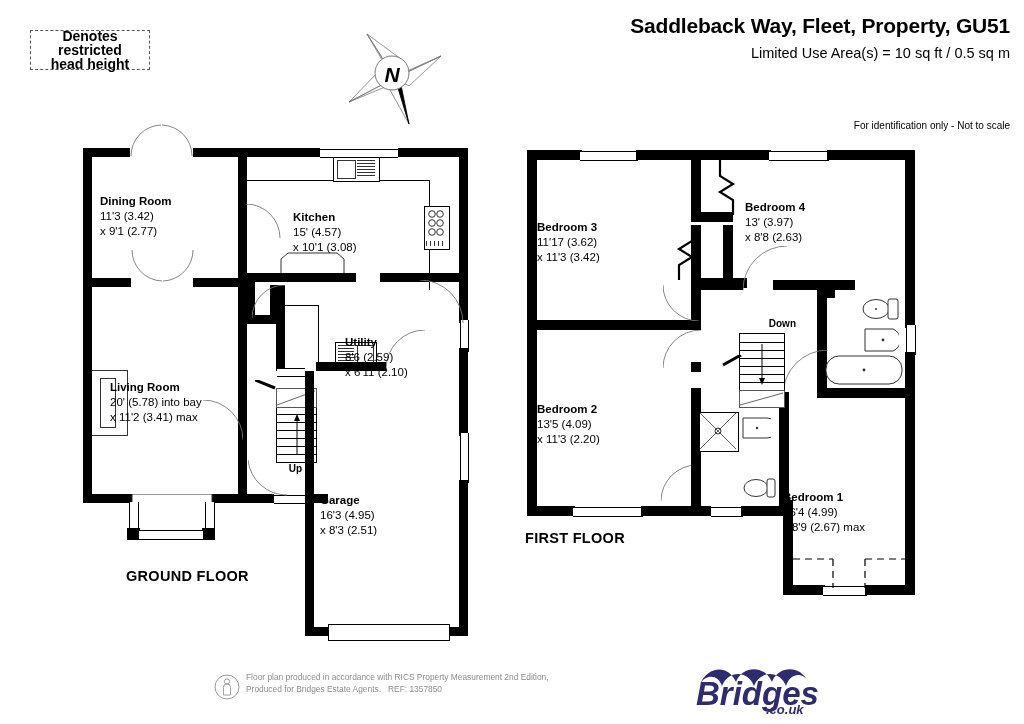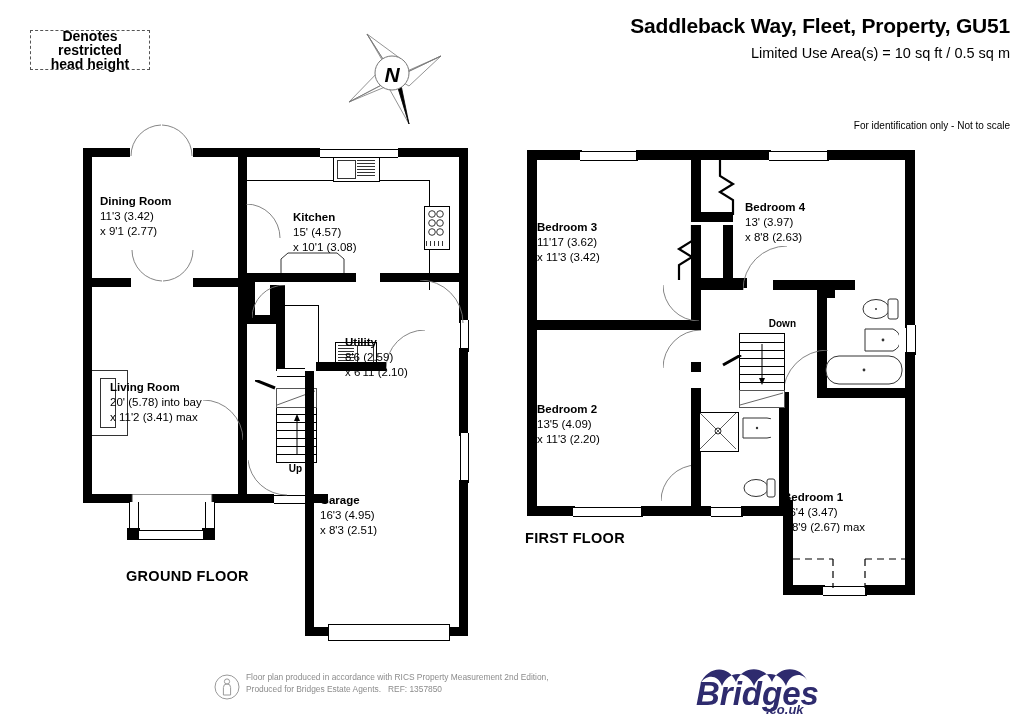--- a/index.html
+++ b/index.html
@@ -425,21 +425,21 @@
     <div class="dim">13' (3.97)</div>
     <div class="dim">x 8'8 (2.63)</div>
   </div>
   <div class="abs room" style="left:22px;top:262px;width:140px;">
     <div class="nm">Bedroom 2</div>
     <div class="dim">13'5 (4.09)</div>
     <div class="dim">x 11'3 (2.20)</div>
   </div>
   <div class="abs room" style="left:268px;top:350px;width:140px;">
     <div class="nm">Bedroom 1</div>
-    <div class="dim">16'4 (3.47)</div>
+    <div class="dim">16'4 (4.99)</div>
     <div class="dim">x 8'9 (2.67) max</div>
   </div>
 
   <div class="abs floorlabel" style="left:10px;top:390px;">FIRST FLOOR</div>
 </div>
 
 <div class="abs" id="footer-icon">
   <svg width="26" height="26" viewBox="0 0 26 26">
     <circle cx="13" cy="13" r="12" fill="none" stroke="#9a9a9a" stroke-width="1"></circle>
     <circle cx="13" cy="7.5" r="2.6" fill="none" stroke="#9a9a9a" stroke-width="1"></circle>

